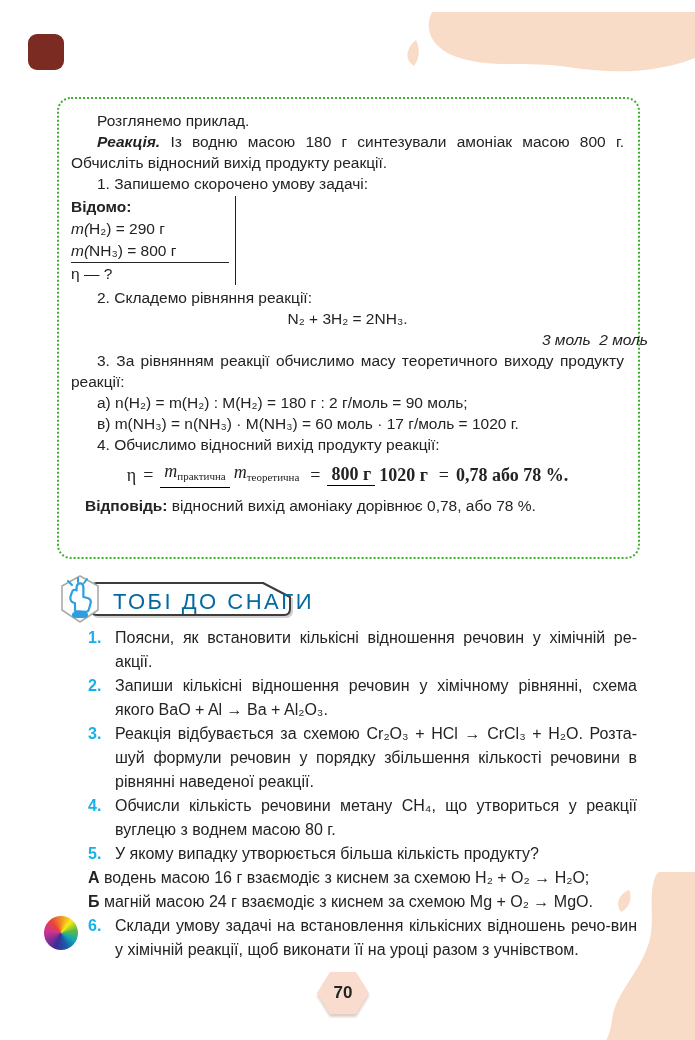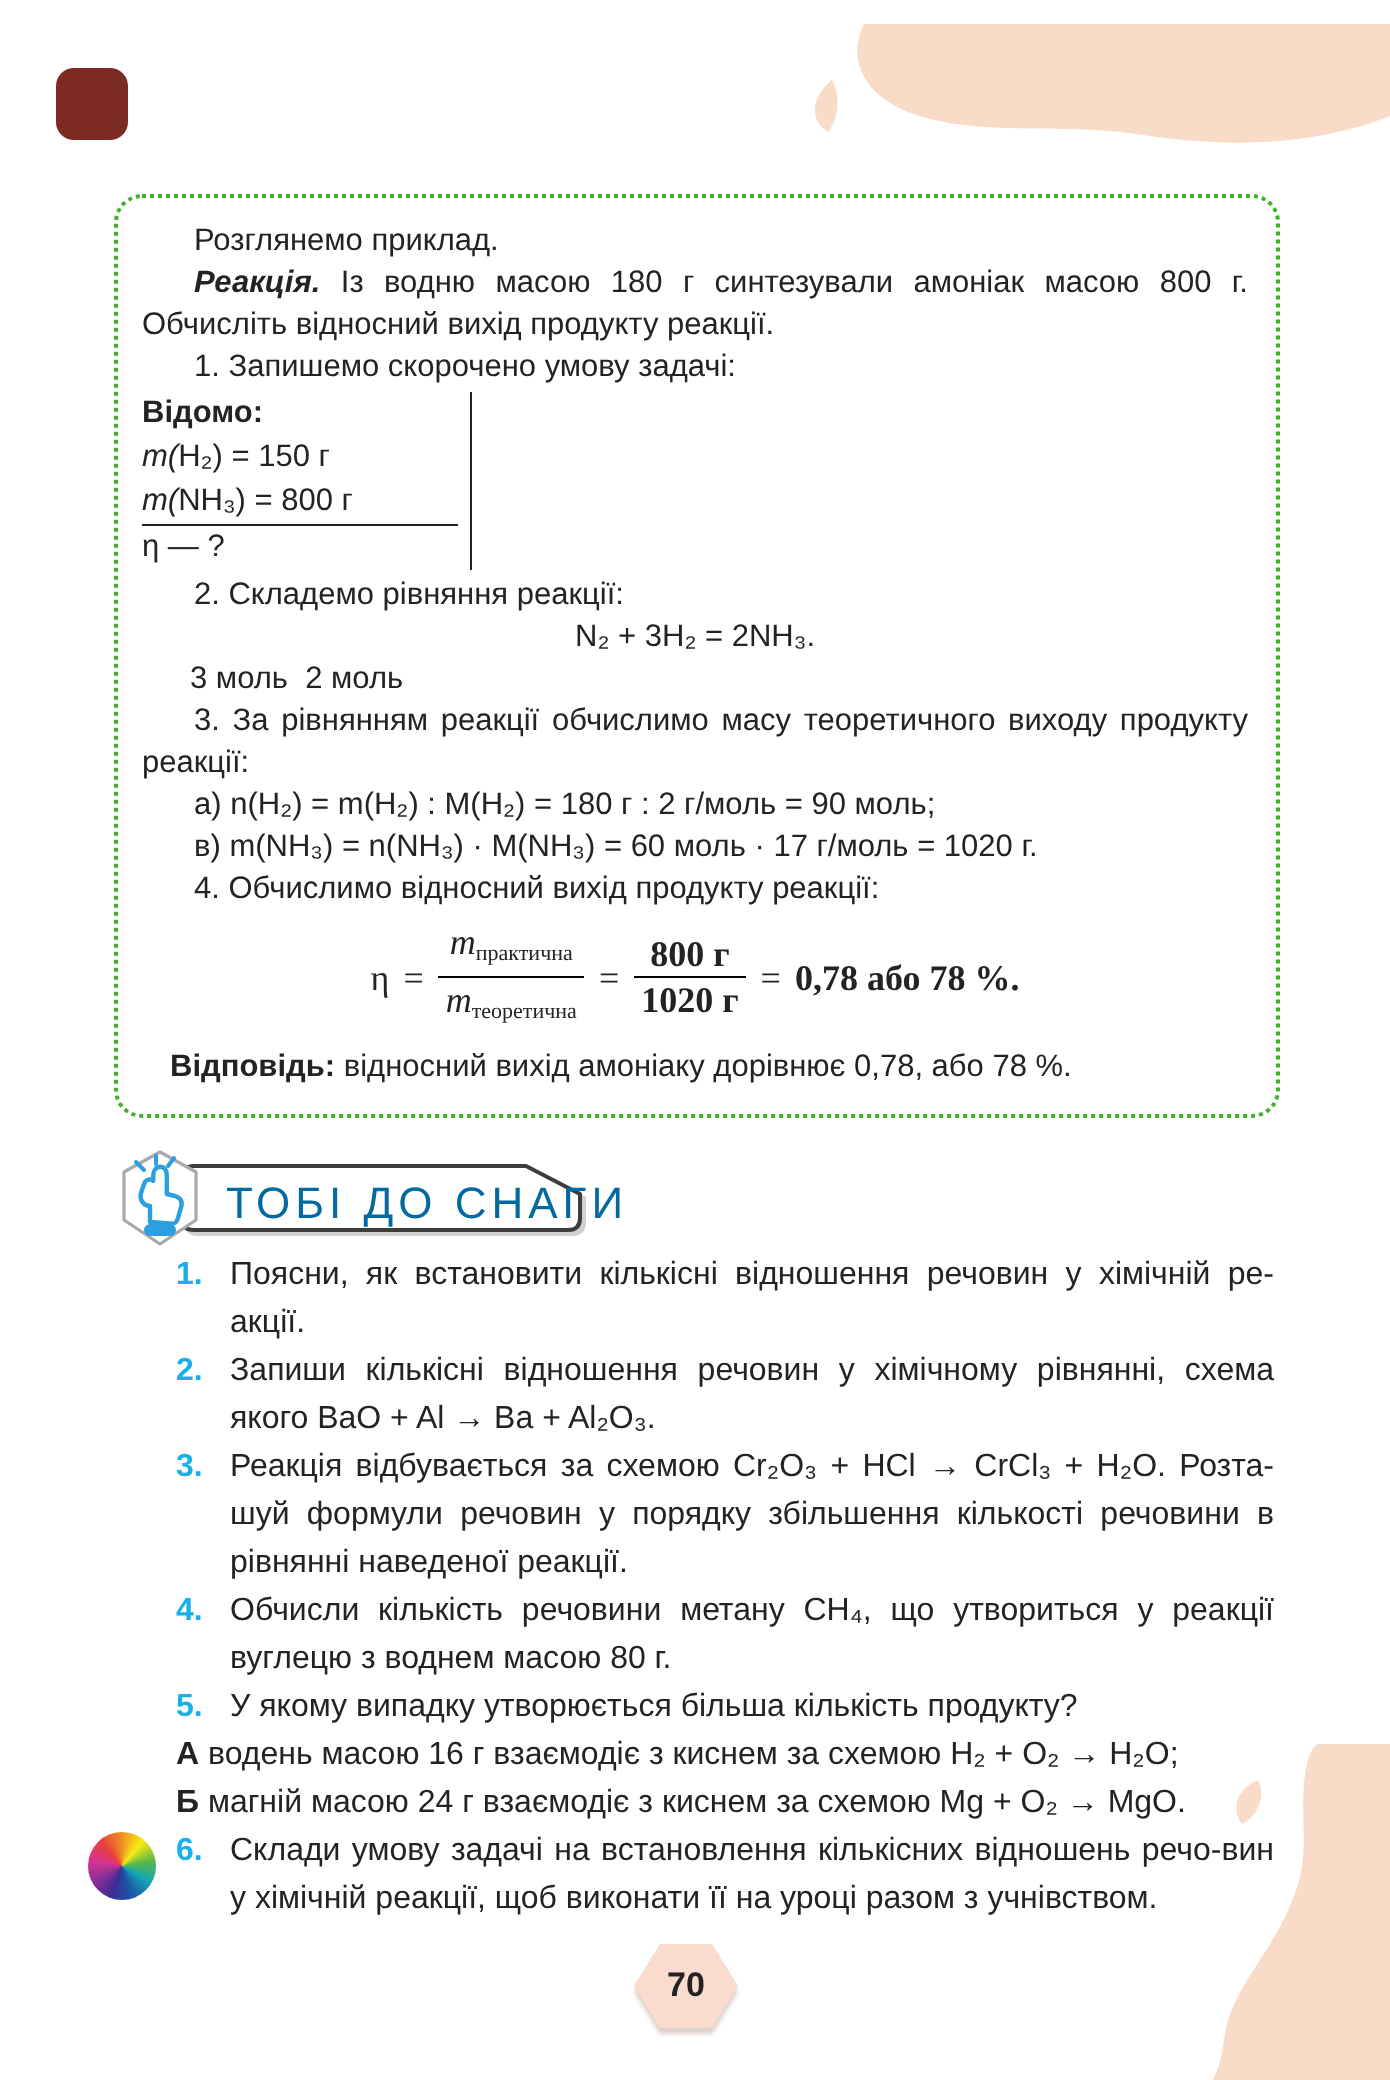--- a/index.html
+++ b/index.html
@@ -26,27 +26,27 @@
   .ind { text-indent:26px; }
   .just { text-align:justify; }
   .bold { font-weight:bold; }
   .bi { font-weight:bold; font-style:italic; }
   .given { margin:2px 0 2px 0; }
   .given-inner { width:165px; border-right:1.5px solid #232323; padding-right:6px; }
   .given-inner p { line-height:22px; }
   .given-row::first-letter { font-style:italic; }
   .given-ul { border-bottom:1.5px solid #232323; }
   .eq-line { text-align:center; white-space:pre; }
-  .eq-moles { text-align:left; white-space:pre; transform:translateX(24px); }
+  .eq-moles { text-align:right; white-space:pre; transform:translateX(24px);font-style:italic; }
   .prewrap { white-space:pre-line; }
   
   .formula { display:flex; justify-content:center; align-items:center; gap:7px;
     margin:6px 0 7px 0; font-family:"Liberation Serif","DejaVu Serif",serif;
     font-size:18px; line-height:20px; }
-  .frac { display:inline-flex; flex-direction:column; text-align:center; }
+  .frac { display:inline-flex; flex-direction:row; text-align:center; }
   .frac .num { border-bottom:1.6px solid #000; padding:0 4px 1px 4px; }
   .frac .den { padding:1px 4px 0 4px; }
   .fvar { font-style:italic; }
   .fsub { font-size:11px; vertical-align:-3px; }
   .fbold { font-weight:bold; }
   .answer { margin-top:9px; text-indent:14px; }
   
   .section-header { position:absolute; left:57px; top:561px; width:300px; height:52px; }
   .banner { position:absolute; left:30px; top:7px; width:207px; height:40px; }
   .banner svg { position:absolute; left:0; top:0; filter:drop-shadow(2px 2px 0 rgba(120,120,120,.35)); }
@@ -88,21 +88,21 @@
   </svg>
 
   <section class="example-box">
     <p class="ind">Розглянемо приклад.</p>
     <p class="ind just"><span class="bi">Реакція.</span><span> Із водню масою 180 г синтезували амоніак масою 800 г. Обчисліть відносний вихід продукту реакції.</span></p>
     <p class="ind">1. Запишемо скорочено умову задачі:</p>
 
     <div class="given">
       <div class="given-inner">
         <p class="bold">Відомо:</p>
-        <p class="given-row">m(H₂) = 150 г</p>
+        <p class="given-row">m(H₂) = 290 г</p>
         <p class="given-row given-ul">m(NH₃) = 800 г</p>
         <p>η — ?</p>
       </div>
     </div>
 
     <p class="ind">2. Складемо рівняння реакції:</p>
     <p class="eq-line">N₂ + 3H₂ = 2NH₃.</p>
     <p class="eq-moles">3 моль  2 моль</p>
     <p class="ind just">3. За рівнянням реакції обчислимо масу теоретичного виходу продукту реакції:</p>
     <p class="ind">а) n(H₂) = m(H₂) : M(H₂) = 180 г : 2 г/моль = 90 моль;</p>

